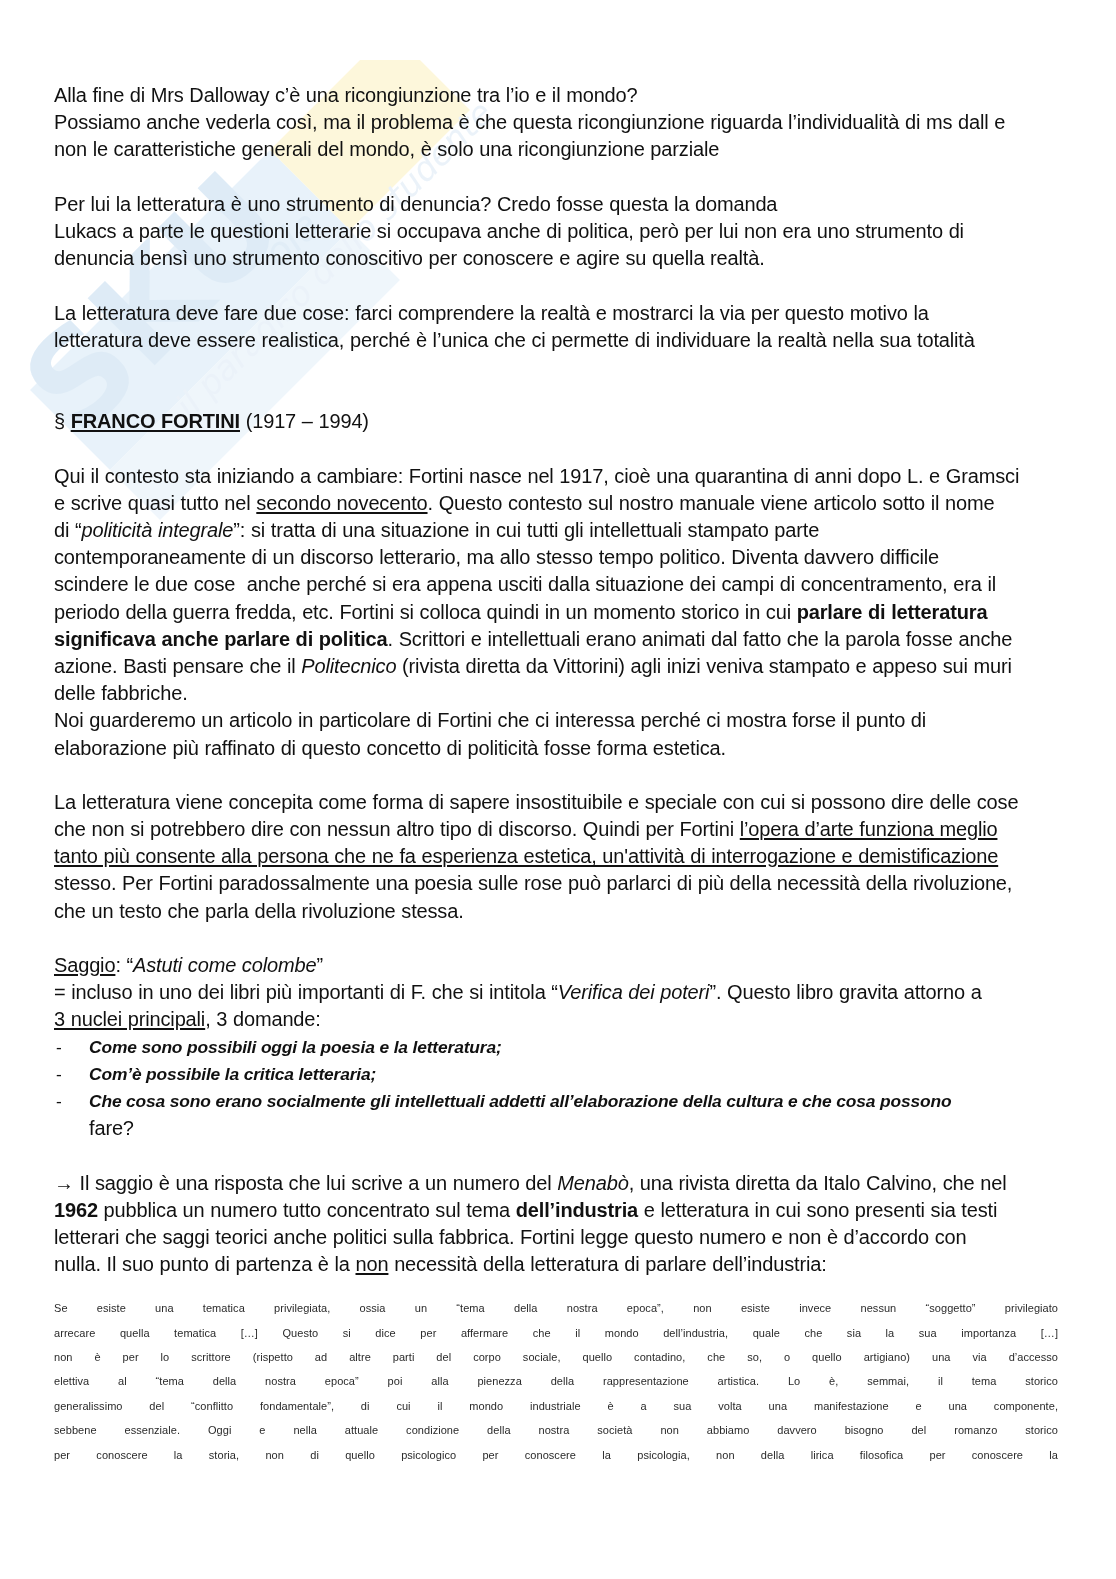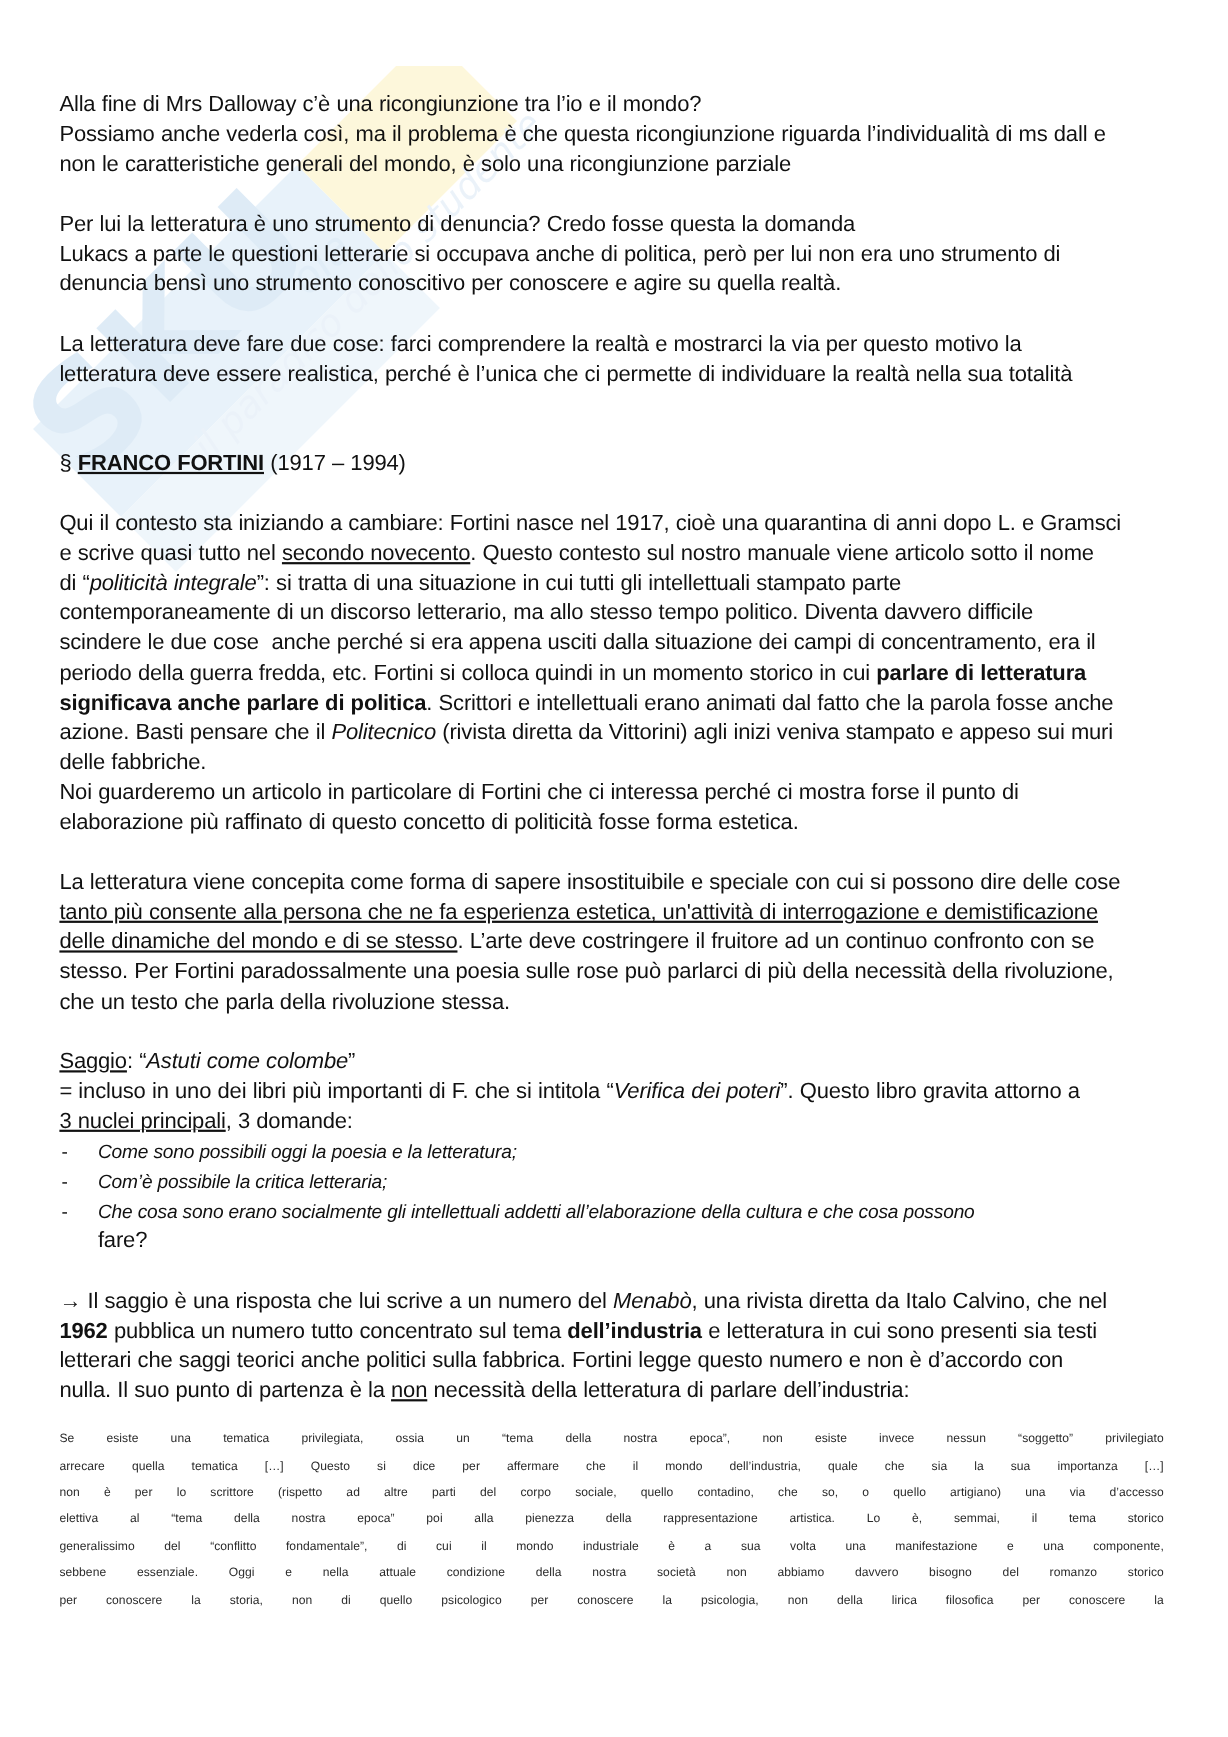--- a/index.html
+++ b/index.html
@@ -46,21 +46,21 @@
     .bi { font-weight: normal; font-style: italic; }
     .bullet-row {
       display: flex;
       font-size: 17.4px;
       line-height: 27.2px;
       height: 27.2px;
       white-space: nowrap;
       letter-spacing: -0.15px;
     }
     .bullet-dash { width: 33px; flex: 0 0 33px; padding-left: 2px; }
-    .bullet-text { font-style: italic; }
+    .bullet-text { font-style: italic; font-weight: bold; }
     .indent-cont { padding-left: 35px; }
     .quote {
       margin-top: 18px;
       font-size: 11px;
       line-height: 24.4px;
       color: #2a2a2a;
       text-align: justify;
       letter-spacing: 0.05px;
     }
     .quote .qline {
@@ -113,22 +113,22 @@
   <div class="line" style="white-space:pre;">scindere le due cose  anche perché si era appena usciti dalla situazione dei campi di concentramento, era il</div>
   <div class="line"><span>periodo della guerra fredda, etc. Fortini si colloca quindi in un momento storico in cui </span><span class="b">parlare di letteratura</span></div>
   <div class="line"><span class="b">significava anche parlare di politica</span><span>. Scrittori e intellettuali erano animati dal fatto che la parola fosse anche</span></div>
   <div class="line"><span>azione. Basti pensare che il </span><span class="bi">Politecnico</span><span> (rivista diretta da Vittorini) agli inizi veniva stampato e appeso sui muri</span></div>
   <div class="line">delle fabbriche.</div>
   <div class="line">Noi guarderemo un articolo in particolare di Fortini che ci interessa perché ci mostra forse il punto di</div>
   <div class="line">elaborazione più raffinato di questo concetto di politicità fosse forma estetica.</div>
   <div class="blank"></div>
 
   <div class="line">La letteratura viene concepita come forma di sapere insostituibile e speciale con cui si possono dire delle cose</div>
+  <div class="line"><span>che non si potrebbero dire con nessun altro tipo di discorso. Quindi per Fortini </span><span class="u">l’opera d’arte funziona meglio</span></div>
   <div class="line"><span class="u">tanto più consente alla persona che ne fa esperienza estetica, un'attività di interrogazione e demistificazione</span></div>
-  <div class="line"><span class="u">delle dinamiche del mondo e di se stesso</span><span>. L’arte deve costringere il fruitore ad un continuo confronto con se</span></div>
   <div class="line"><span>stesso. Per Fortini paradossalmente una poesia </span><span class="i">sulle rose</span><span> può parlarci di più della necessità della rivoluzione,</span></div>
   <div class="line">che un testo che parla della rivoluzione stessa.</div>
   <div class="blank"></div>
 
   <div class="line"><span class="u">Saggio</span><span>: “</span><span class="bi">Astuti come colombe</span><span>”</span></div>
   <div class="line"><span>= incluso in uno dei libri più importanti di F. che si intitola “</span><span class="bi">Verifica dei poteri</span><span>”. Questo libro gravita attorno a</span></div>
   <div class="line"><span class="u">3 nuclei principali</span><span>, 3 domande:</span></div>
 
   <div class="bullet-row">
       <span class="bullet-dash">-</span>

